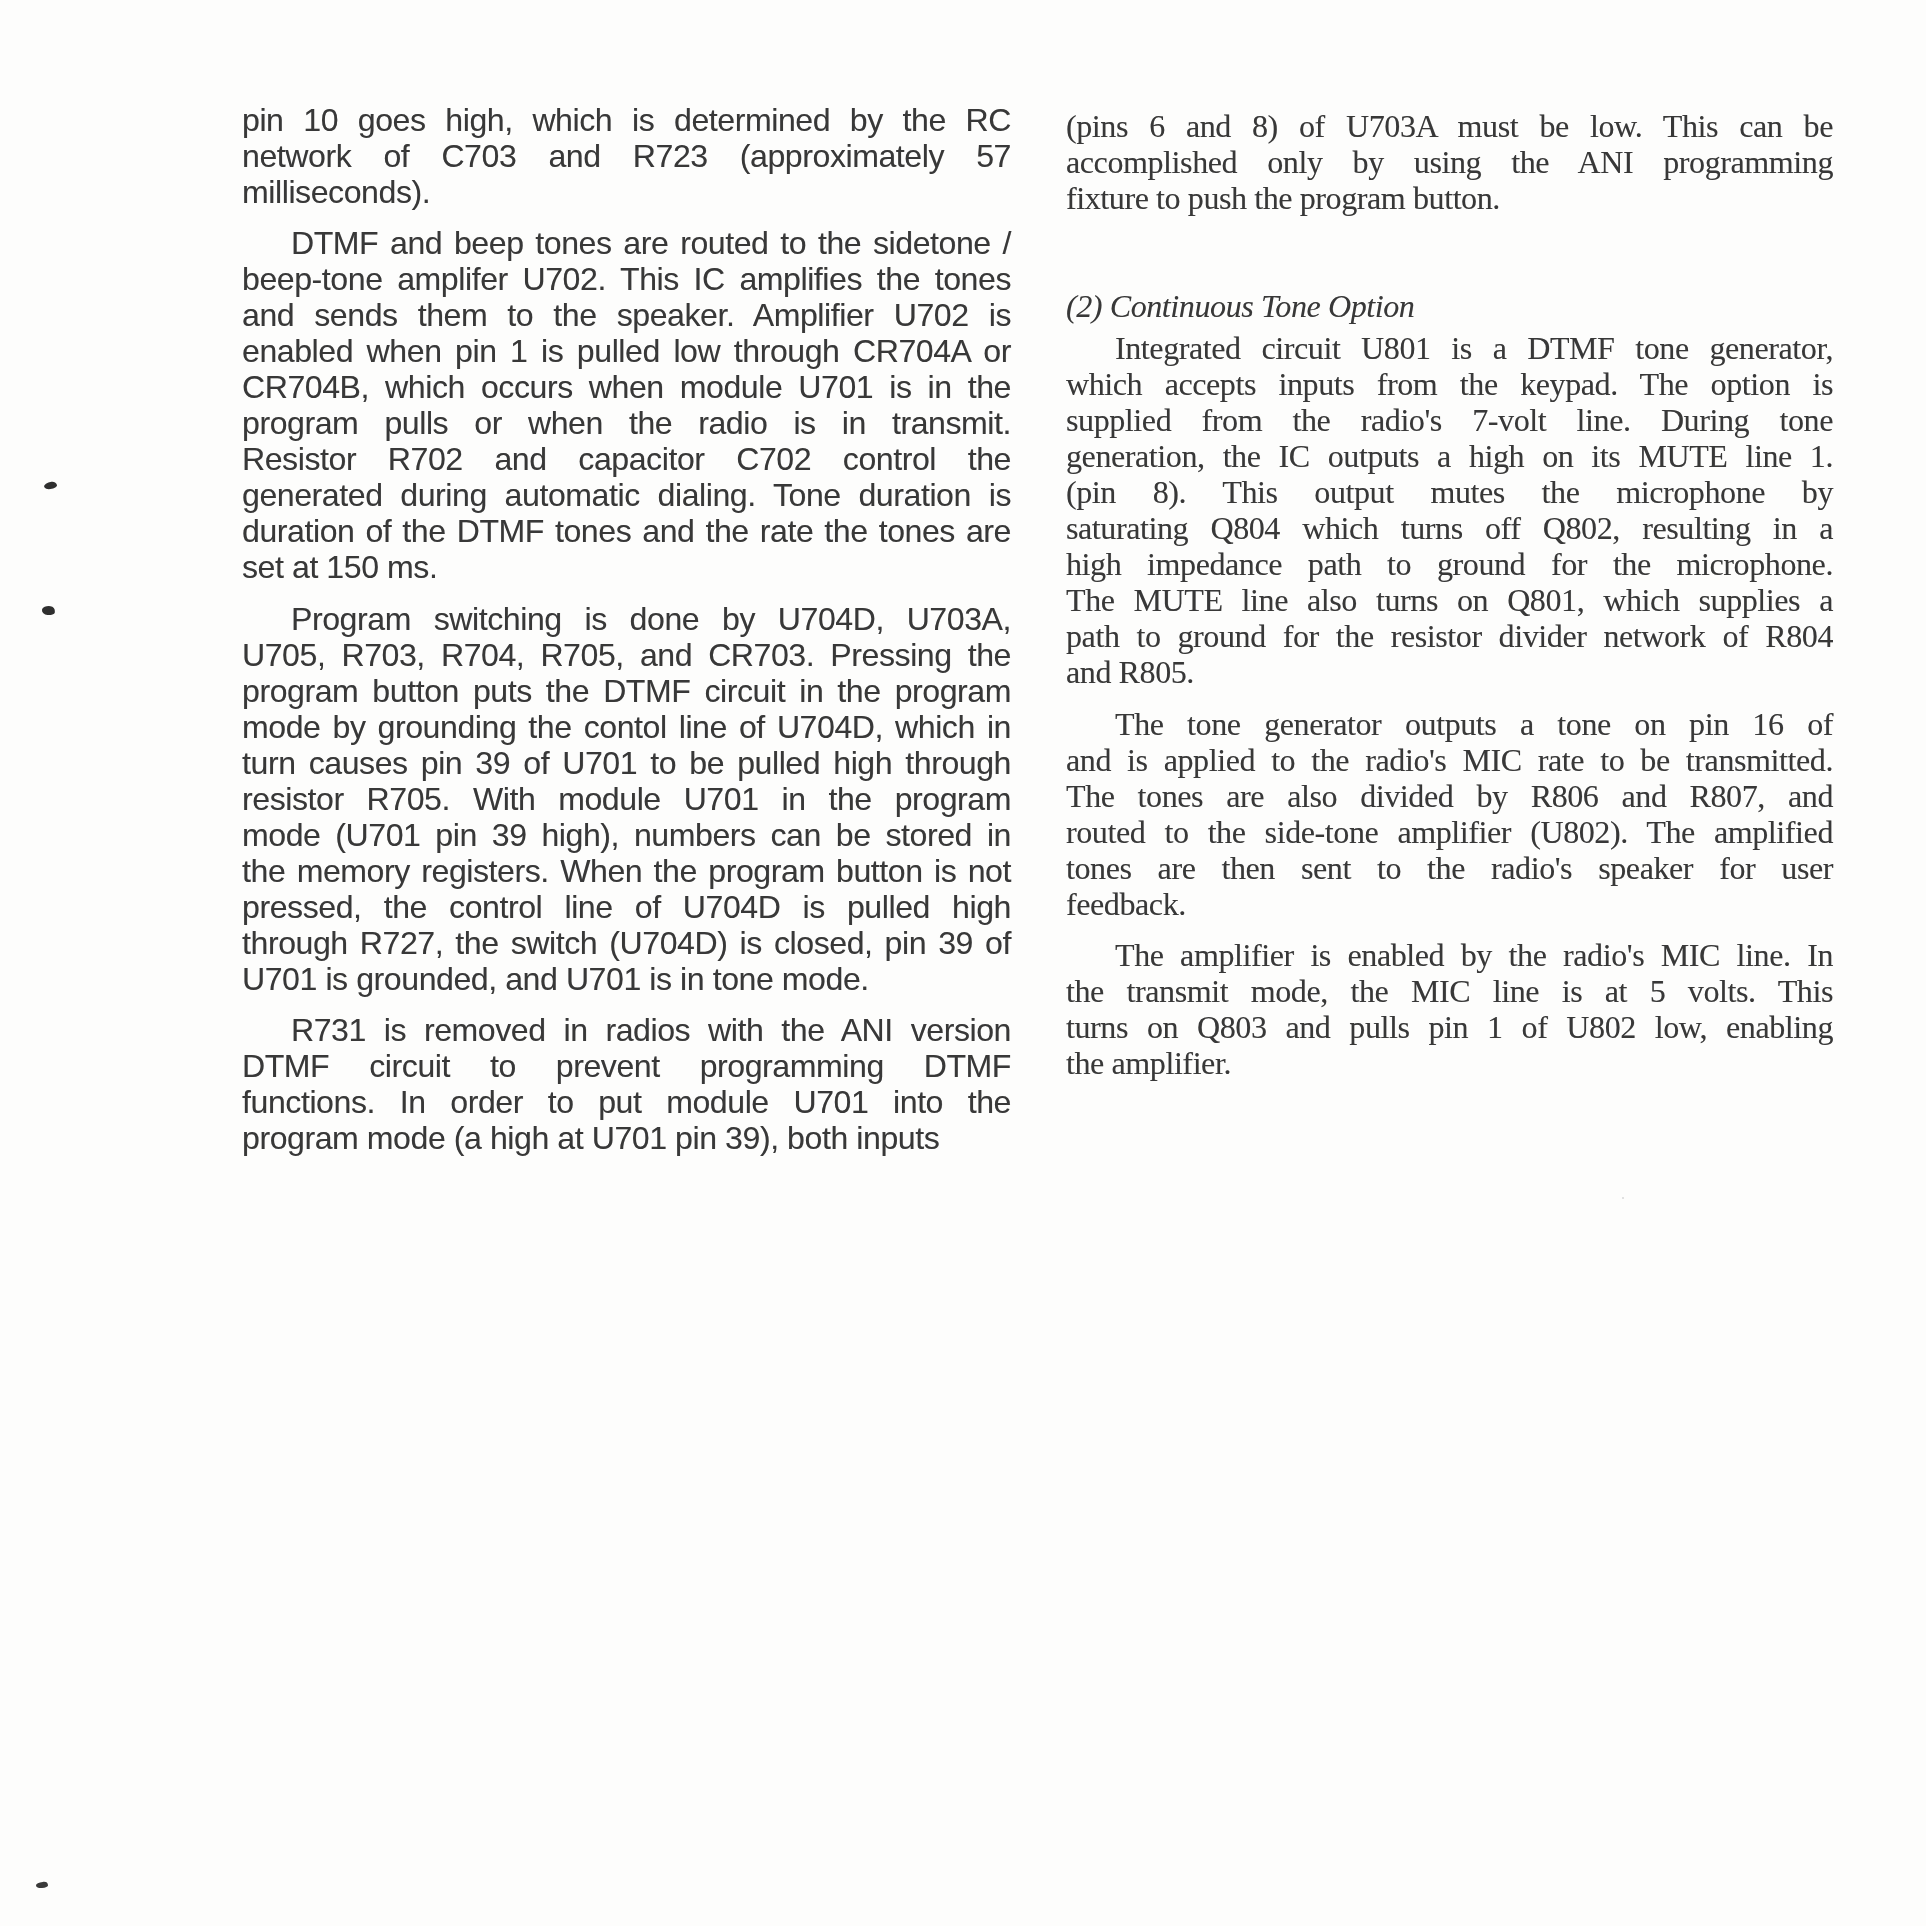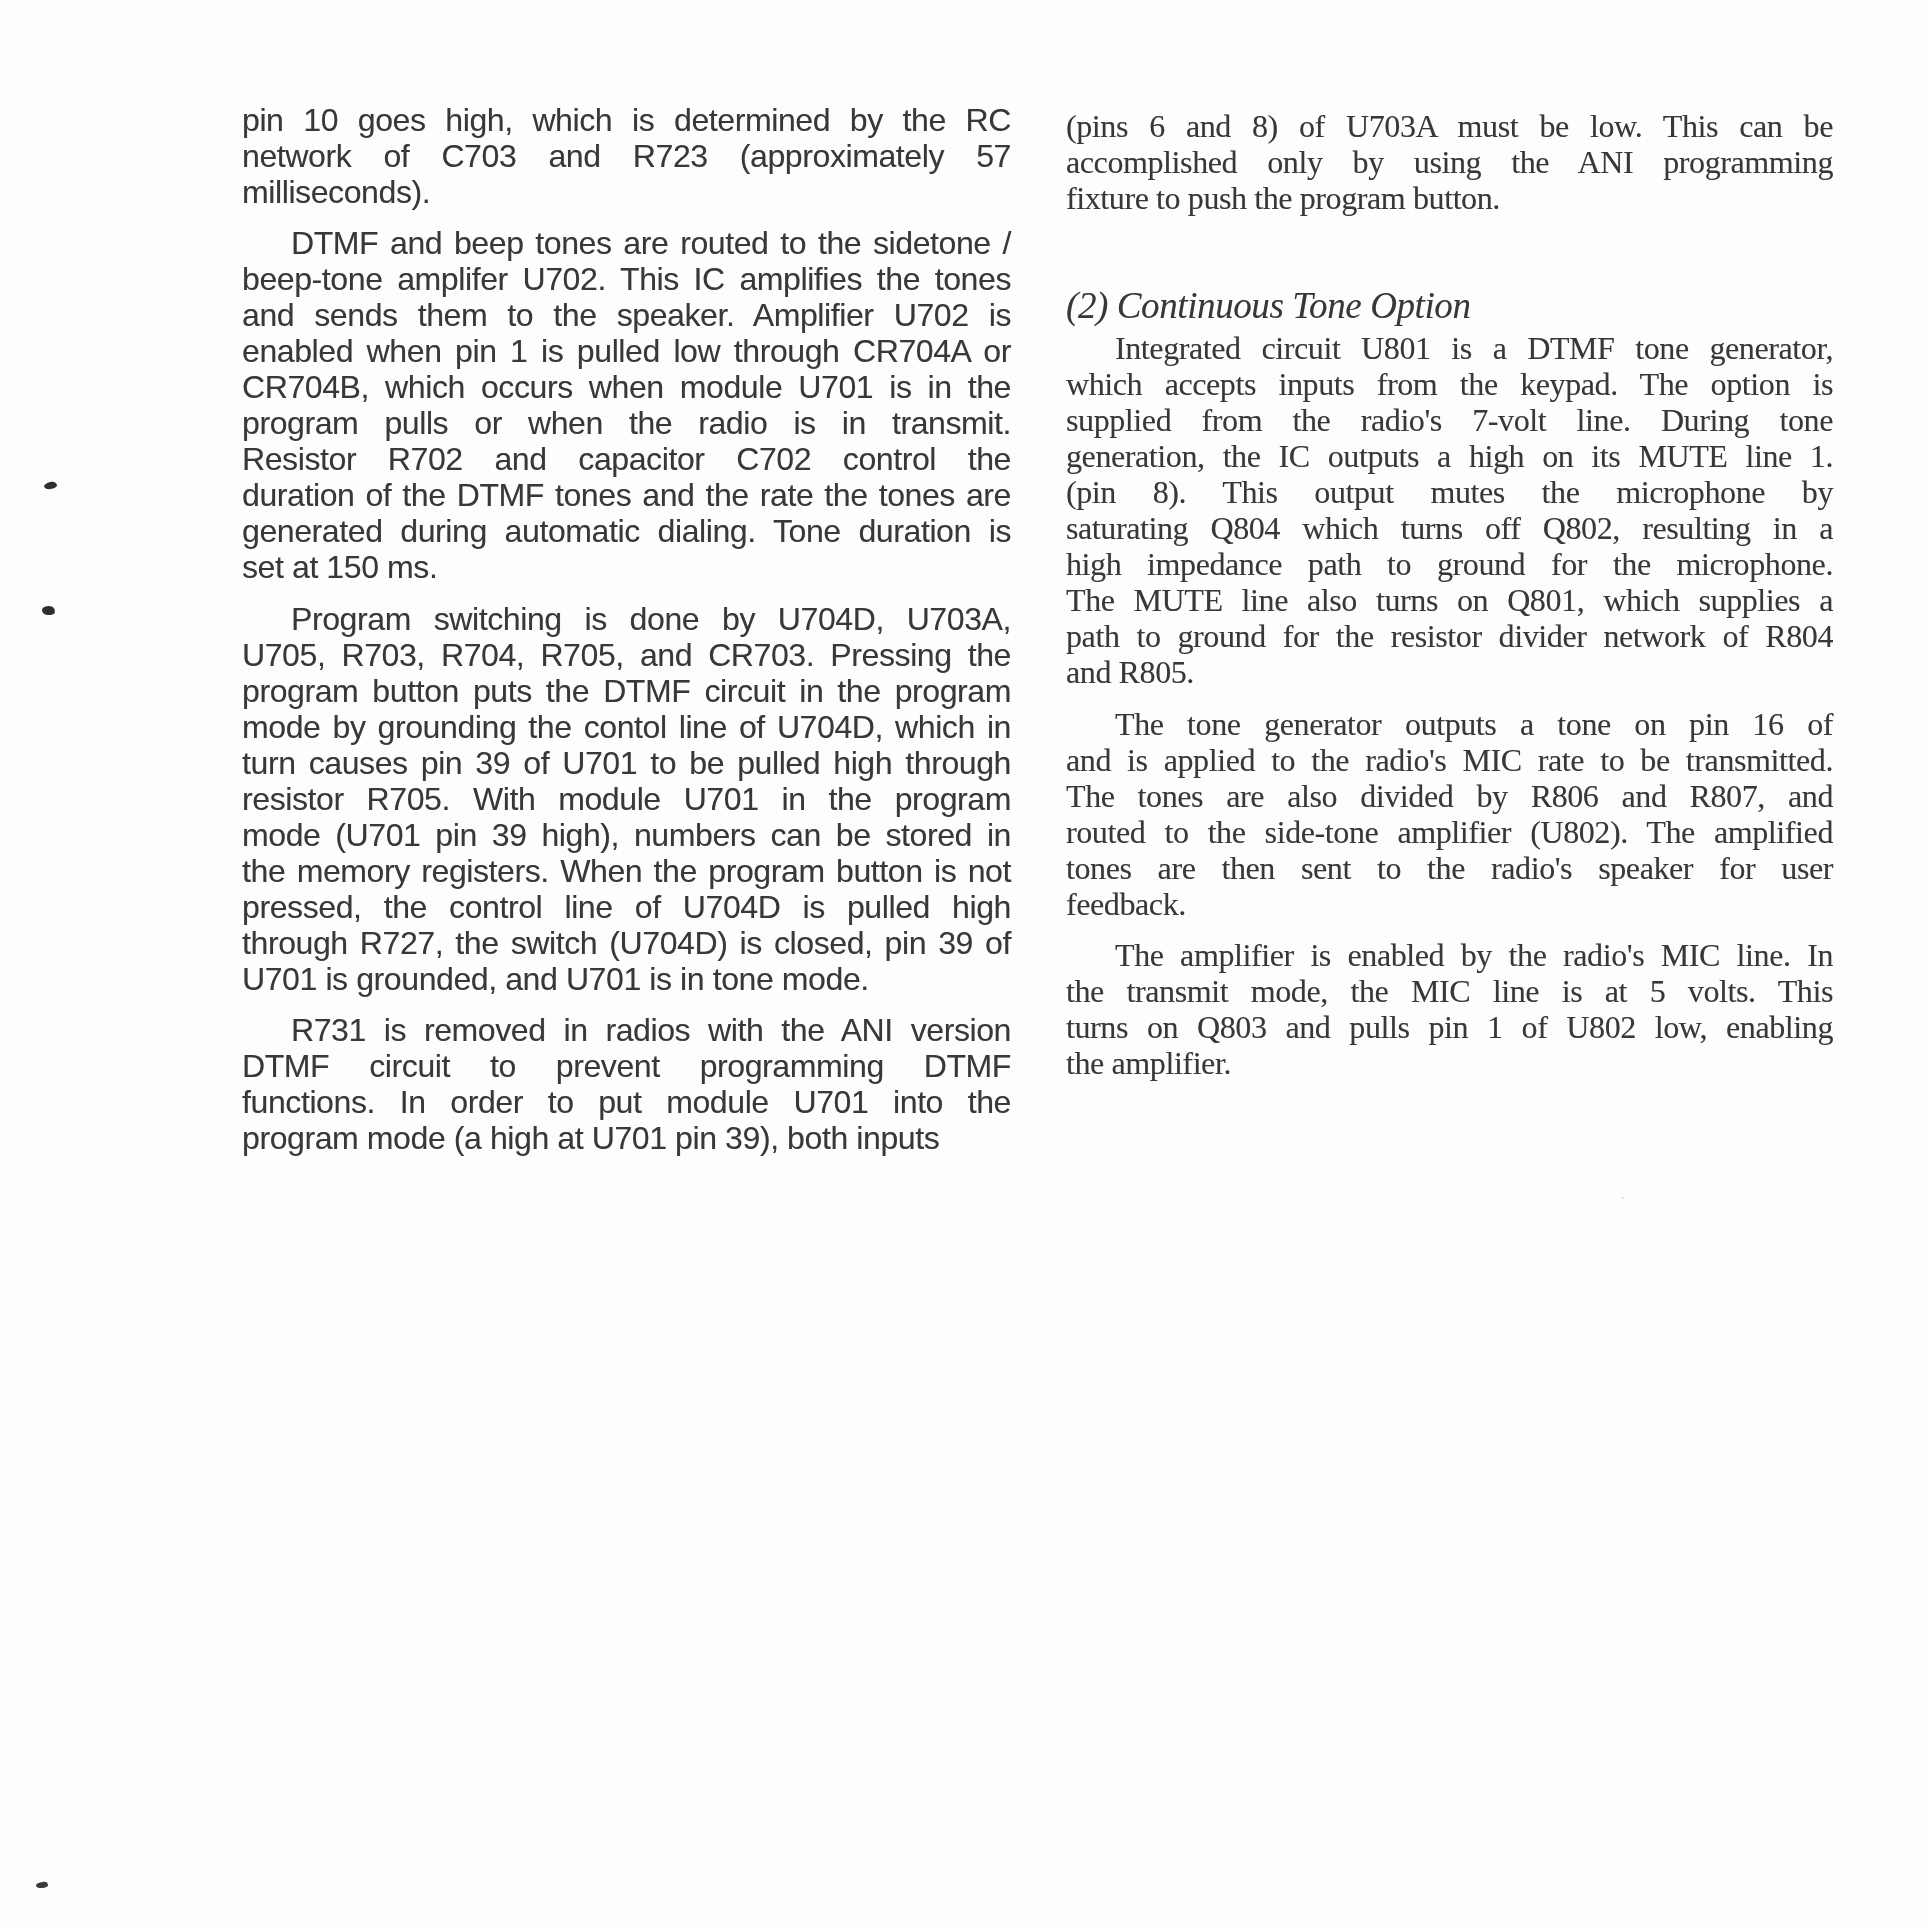--- a/index.html
+++ b/index.html
@@ -30,21 +30,21 @@
   .line {
     text-align: justify;
     text-align-last: justify;
     min-height: 36px;
   }
   .line.last {
     text-align-last: left;
   }
   .line.ind { padding-left: 49px; }
   .heading {
-    font-size: 37px;
+    font-size: 32px;
     line-height: 36px;
     font-style: italic;
     letter-spacing: -0.4px;
     margin: 72px 0 6.2px 0;
     text-shadow: 0.2px 0.2px 0.6px rgba(60,60,60,0.35);
   }
   .scan-mark {
     position: absolute;
     background: #2f2f2f;
     border-radius: 62% 38% 55% 45% / 48% 62% 38% 52%;
@@ -71,22 +71,22 @@
         <div class="line last">milliseconds).</div>
       </div>
       <div class="para">
         <div class="line ind">DTMF and beep tones are routed to the sidetone /</div>
         <div class="line">beep-tone amplifer U702. This IC amplifies the tones</div>
         <div class="line">and sends them to the speaker. Amplifier U702 is</div>
         <div class="line">enabled when pin 1 is pulled low through CR704A or</div>
         <div class="line">CR704B, which occurs when module U701 is in the</div>
         <div class="line">program pulls or when the radio is in transmit.</div>
         <div class="line">Resistor R702 and capacitor C702 control the</div>
+        <div class="line">generated during automatic dialing. Tone duration is</div>
         <div class="line">duration of the DTMF tones and the rate the tones are</div>
-        <div class="line">generated during automatic dialing. Tone duration is</div>
         <div class="line last">set at 150 ms.</div>
       </div>
       <div class="para">
         <div class="line ind">Program switching is done by U704D, U703A,</div>
         <div class="line">U705, R703, R704, R705, and CR703. Pressing the</div>
         <div class="line">program button puts the DTMF circuit in the program</div>
         <div class="line">mode by grounding the contol line of U704D, which in</div>
         <div class="line">turn causes pin 39 of U701 to be pulled high through</div>
         <div class="line">resistor R705. With module U701 in the program</div>
         <div class="line">mode (U701 pin 39 high), numbers can be stored in</div>

